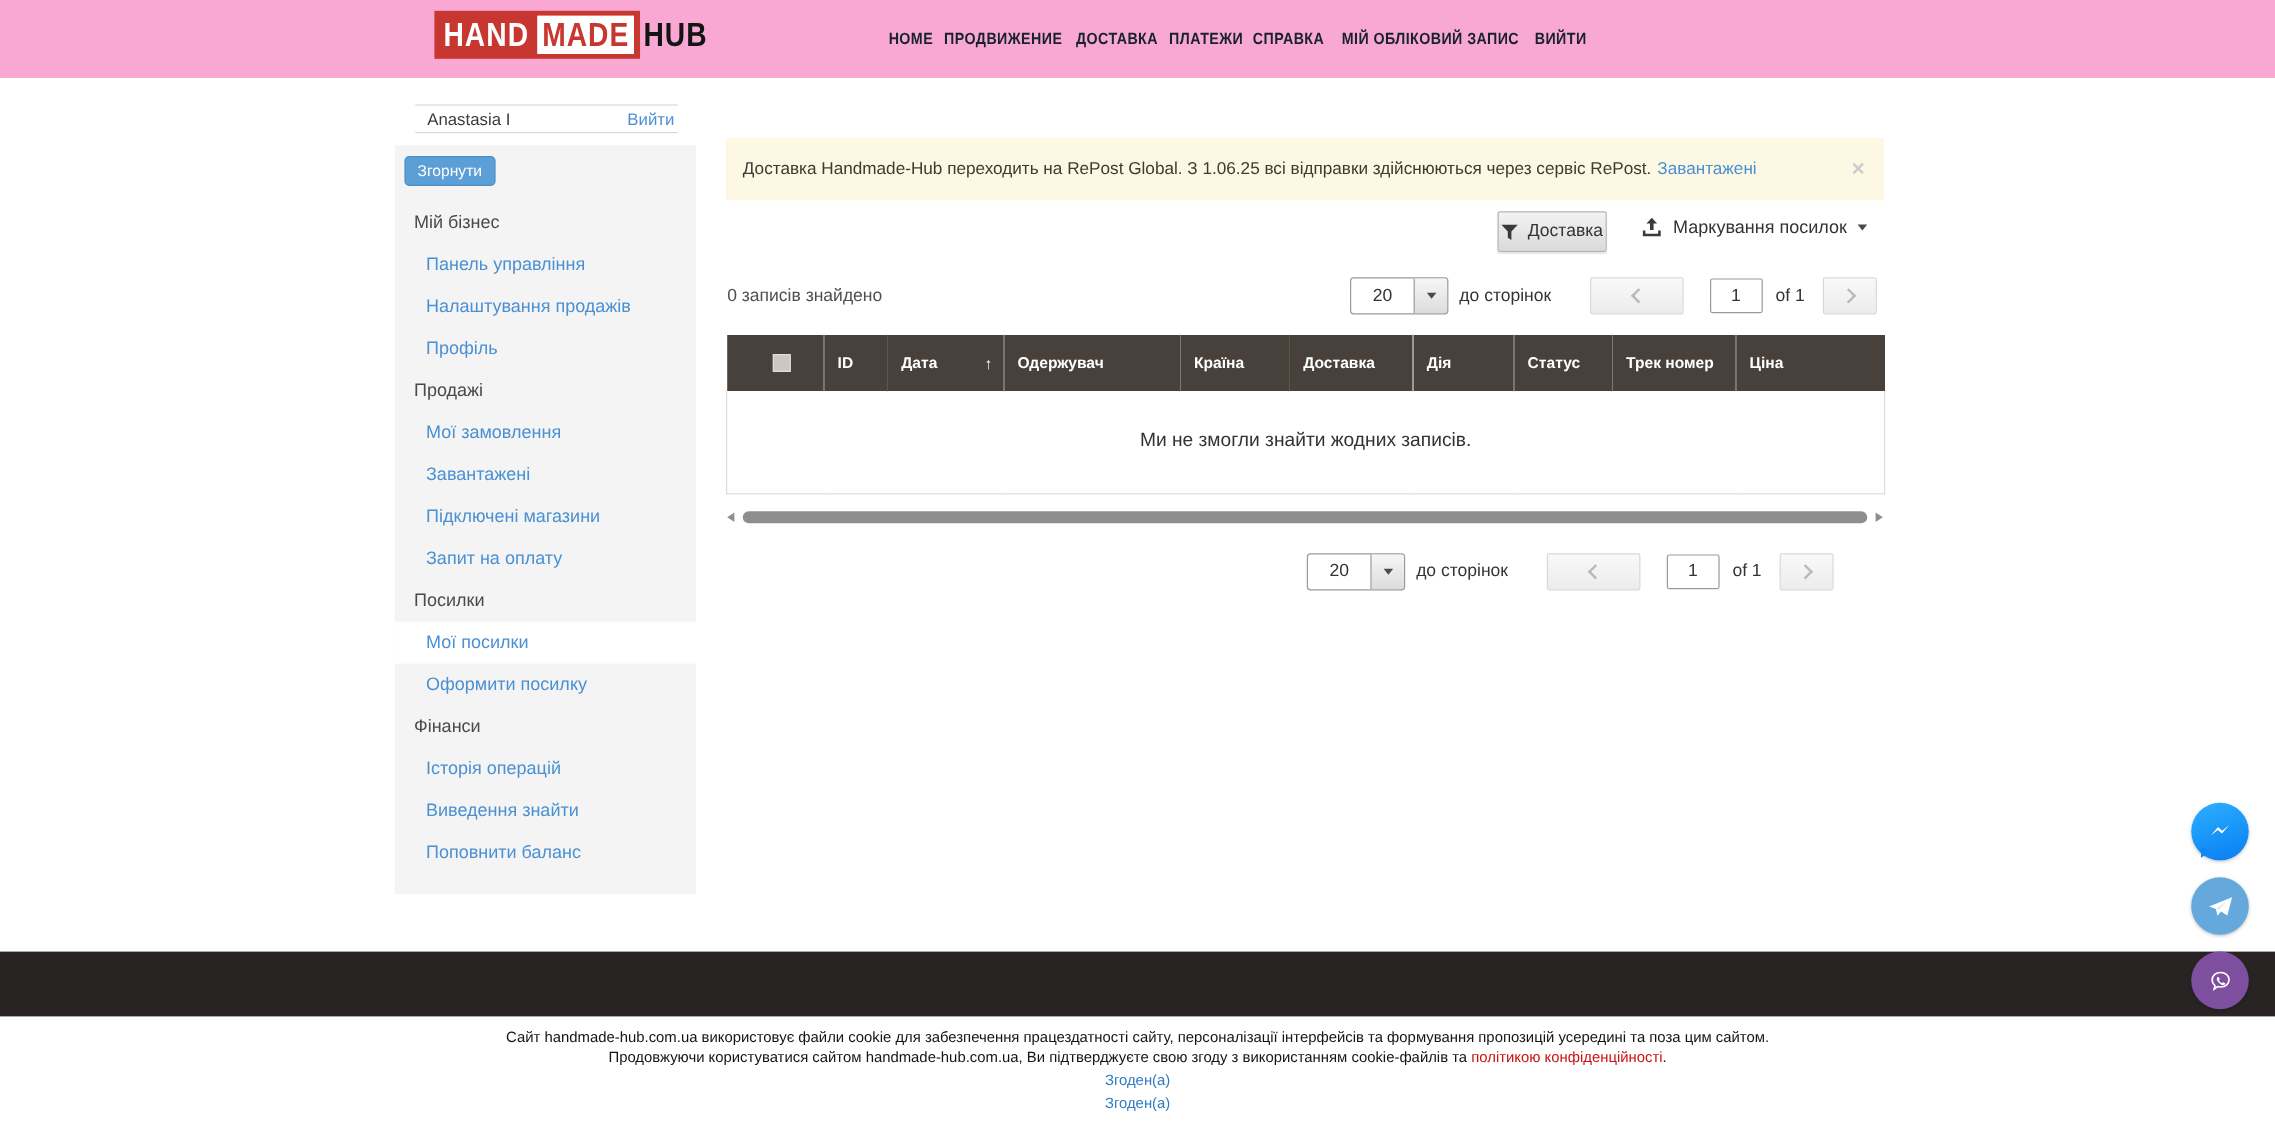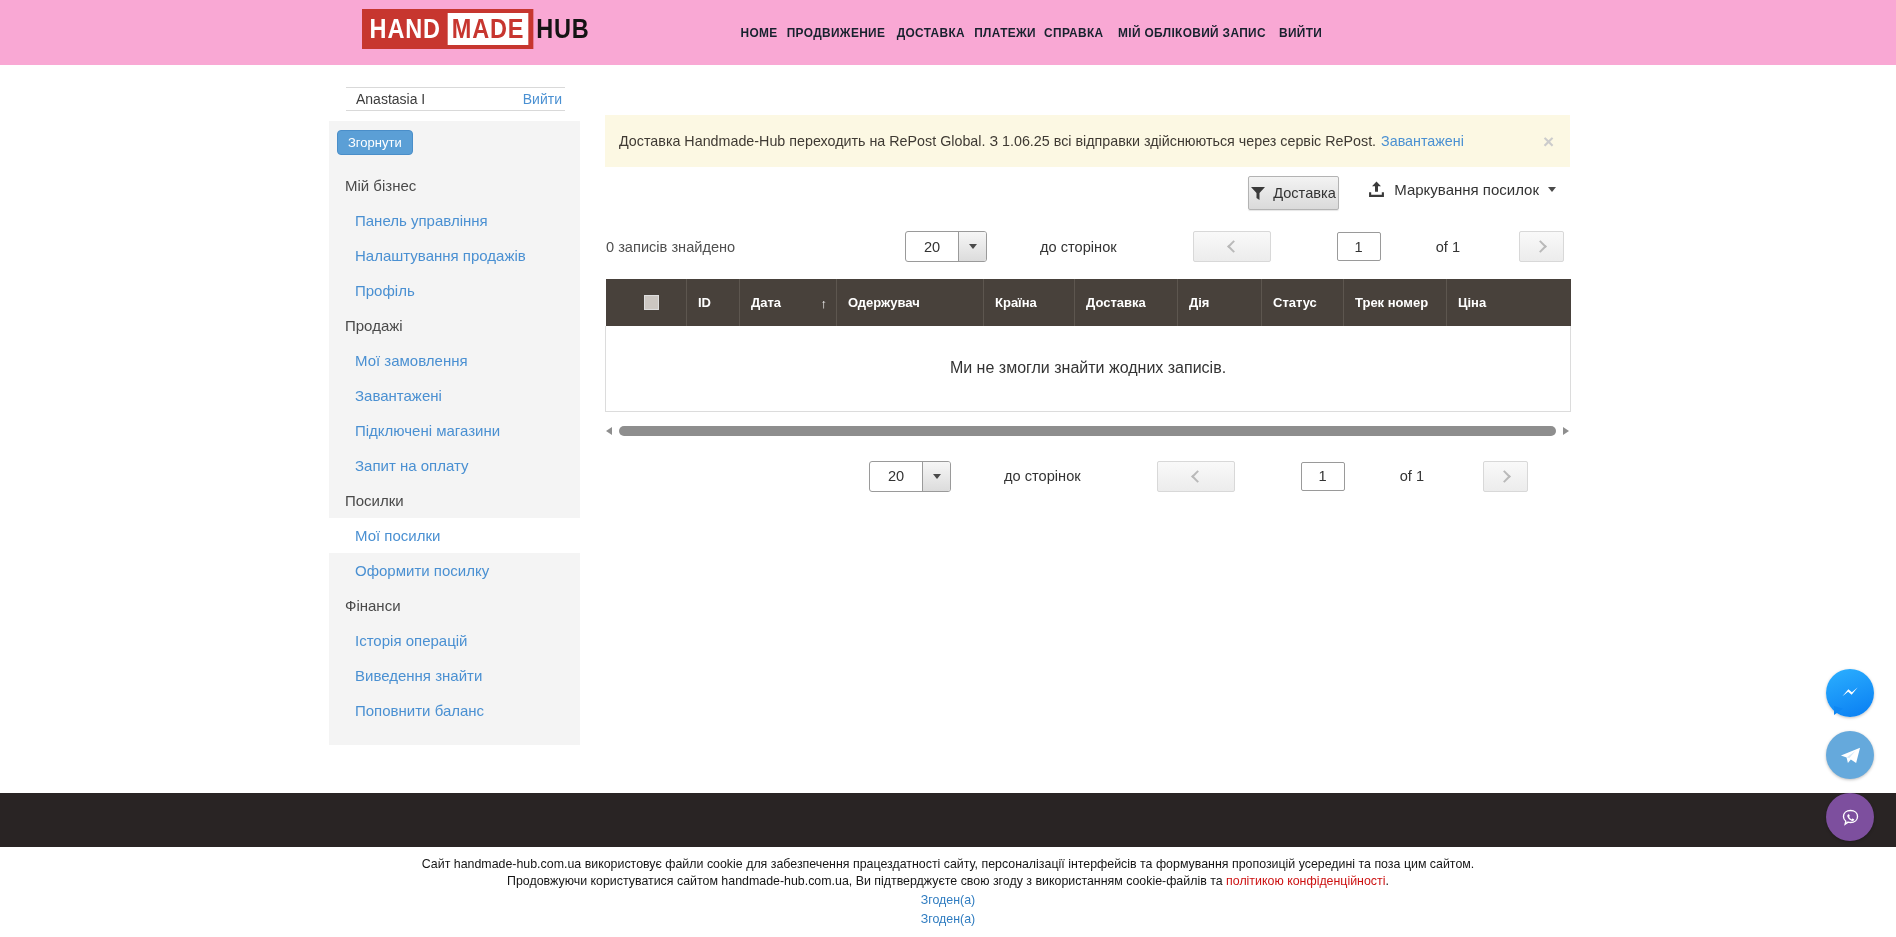--- a/index.html
+++ b/index.html
@@ -37,21 +37,21 @@
   .banner-close { position:absolute; right:16px; top:50%; transform:translateY(-50%); color:#ccc; font-size:19px; font-weight:700; cursor:pointer; line-height:1; }
 
   .toolbar { position:relative; height:56px; }
   .filters-btn { position:absolute; right:231px; top:9px; width:91px; height:34px; display:flex; align-items:center; justify-content:center; gap:8px; font-size:14.6px; color:#333; font-family:inherit; border:1px solid #b3b3b3; border-radius:2px; background:linear-gradient(#f3f3f3,#dadada); box-shadow:0 1px 1px rgba(0,0,0,.1); cursor:pointer; }
   .marking { position:absolute; right:14px; top:14px; display:flex; align-items:center; gap:9px; font-size:15px; color:#333; cursor:pointer; }
   .caret-down { width:0; height:0; border-left:4px solid transparent; border-right:4px solid transparent; border-top:5px solid #4a4a4a; }
 
   .meta-row { position:relative; height:56px; }
   .records-count { position:absolute; left:1px; top:16px; font-size:14.6px; color:#4f4f4f; }
 
-  .pagination { display:flex; align-items:center;gap:44px; }
+  .pagination { display:flex; align-items:center; }
   .pagination.top { position:absolute; right:6px; top:8px; }
   .pag-bottom-row { position:relative; height:70px; }
   .pagination.bottom { position:absolute; right:42px; top:24px; }
   .select-box { display:flex; height:31px; border:1px solid #9a9a9a; border-radius:3px; overflow:hidden; background:#fff; cursor:pointer; }
   .select-value { width:52px; display:flex; align-items:center; justify-content:center; font-size:14.6px; color:#333; }
   .select-caret { width:28px; background:linear-gradient(#f6f6f6,#dcdcdc); border-left:1px solid #9a9a9a; display:flex; align-items:center; justify-content:center; }
   .pages-label { margin:0 32px 0 9px; font-size:14.6px; color:#333; }
   .pg-btn { width:78px; height:31px; border:1px solid #d8d8d8; background:linear-gradient(#f9f9f9,#ececec); border-radius:2px; display:flex; align-items:center; justify-content:center; cursor:pointer; }
   .pg-btn.next { width:45px; }
   .chev { width:9px; height:9px; border-left:2px solid #b9b9b9; border-bottom:2px solid #b9b9b9; }

